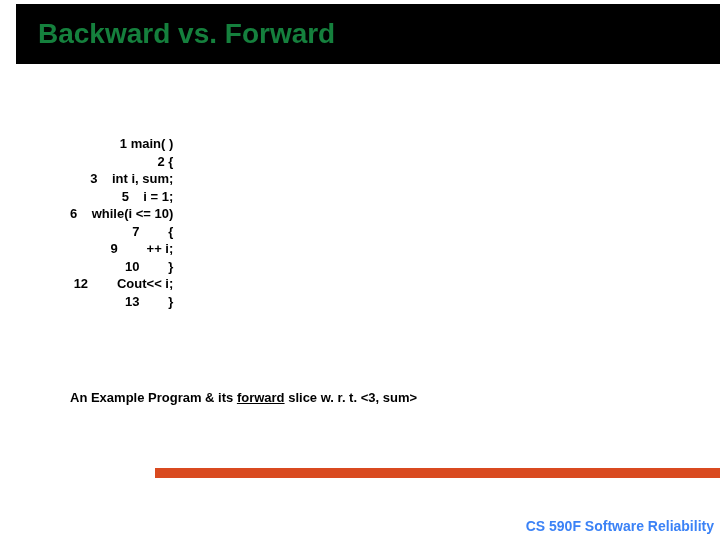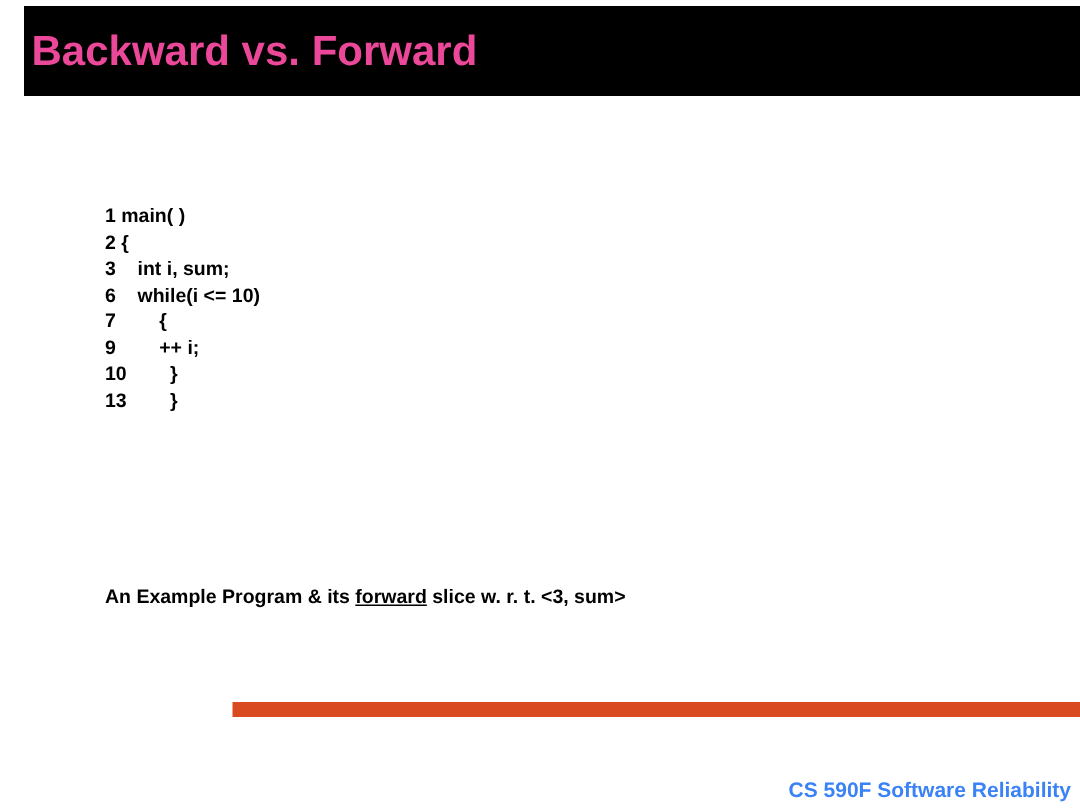--- a/index.html
+++ b/index.html
@@ -18,39 +18,40 @@
     position: relative;
     box-sizing: border-box;
   }
   .title-bar {
     position: absolute;
     left: 16px;
     top: 4px;
     right: 0;
     height: 60px;
     background: #000000;
-    color: #ec4899;
+    color: #15803d;
     font-size: 28px;
     font-weight: bold;
     display: flex;
     align-items: center;
-    padding-left: 5px;
+    padding-left: 22px;
     box-sizing: border-box;
   }
   .code-block {
     position: absolute;
     left: 70px;
     top: 135px;
     font-size: 13px;
     font-weight: bold;
     color: #000000;
     line-height: 1.35;
   }
   .code-line {
     white-space: pre;
+    text-align: right;
   }
   .caption {
     position: absolute;
     left: 70px;
     top: 390px;
     font-size: 13px;
     font-weight: bold;
     color: #000000;
     text-align: right;
   }
@@ -80,24 +81,26 @@
 <div class="slide">
 
   <div class="title-bar">
     <span>Backward vs. Forward</span>
   </div>
 
   <div class="code-block">
     <div class="code-line">1 main( )</div>
     <div class="code-line">2 {</div>
     <div class="code-line">3    int i, sum;</div>
+    <div class="code-line">5    i = 1;</div>
     <div class="code-line">6    while(i &lt;= 10)</div>
     <div class="code-line">7        {</div>
     <div class="code-line">9        ++ i;</div>
     <div class="code-line">10        }</div>
+    <div class="code-line">12        Cout&lt;&lt; i;</div>
     <div class="code-line">13        }</div>
   </div>
 
   <div class="caption">
     <span>An Example Program &amp; its </span><span class="u">forward</span><span> slice w. r. t. &lt;3, sum&gt;</span>
   </div>
 
   <div class="accent-bar"></div>
 
   <div class="footer">CS 590F Software Reliability</div>

